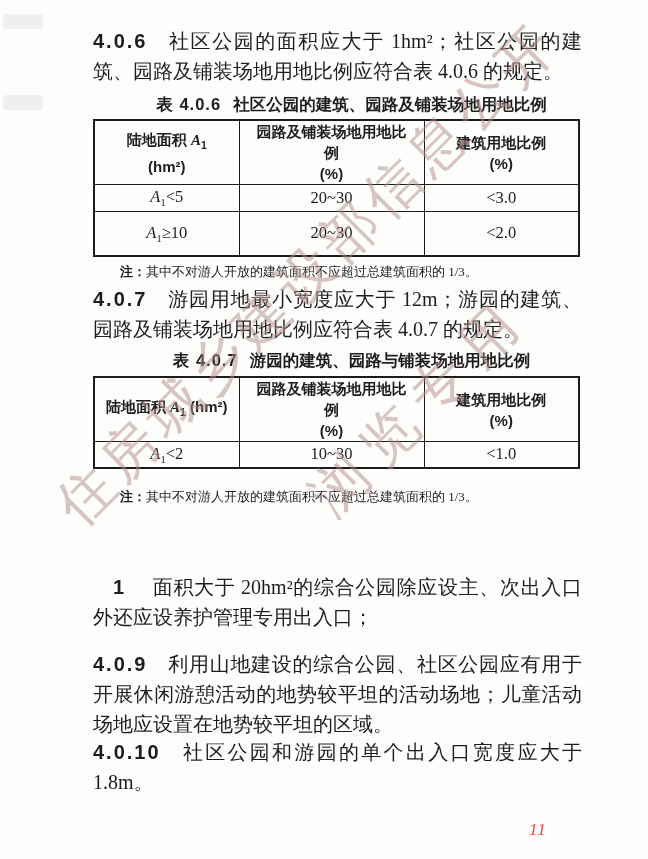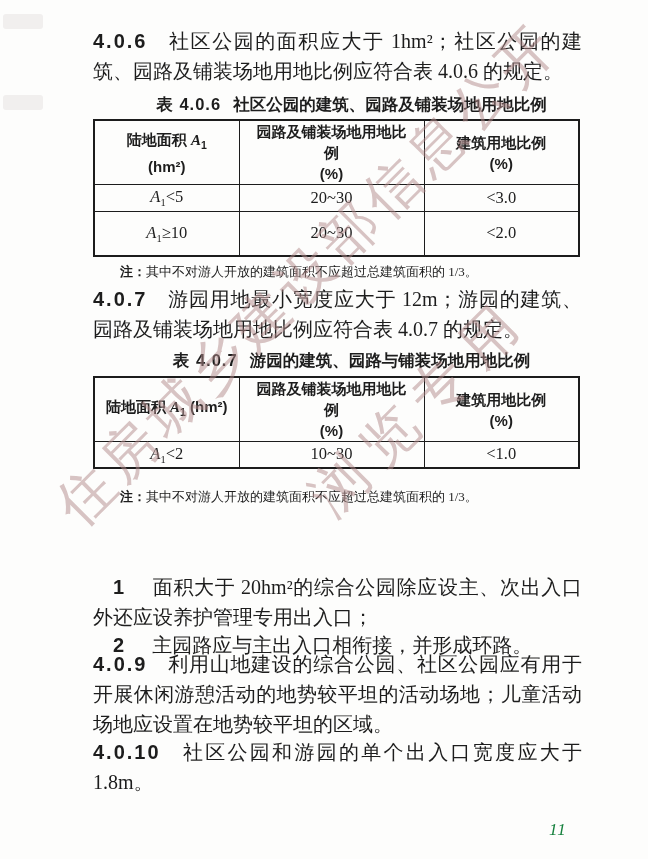--- a/index.html
+++ b/index.html
@@ -35,21 +35,21 @@
     font-family:"Liberation Sans","DejaVu Sans",sans-serif;font-weight:700;
     font-size:15px;line-height:21px;
   }
   table.std td{font-size:16.5px;margin-top:15px;}
   .var{font-style:italic;font-family:"Liberation Serif","DejaVu Serif",serif;}
   sub{font-size:10.5px;}
 
   .note{position:absolute;left:106px;width:472px;font-size:13px;line-height:20px;margin-left:14px;}
   .note .note-label{font-family:"Liberation Sans","DejaVu Sans",sans-serif;font-weight:700;}
 
-  .pageno{position:absolute;left:549px;top:820px;font-size:17px;font-style:italic;color:#15803d;letter-spacing:1px;}
+  .pageno{position:absolute;left:529px;top:820px;font-size:17px;font-style:italic;color:#ef4444;letter-spacing:1px;}
 
   .wm{
     position:absolute;white-space:nowrap;pointer-events:none;z-index:4;
     font-family:"Liberation Sans","DejaVu Sans",sans-serif;
     color:rgba(178,138,138,0.50);line-height:1;
     transform-origin:0 50%;transform:rotate(-45deg);
   }
   .wm1{left:66px;top:487px;font-size:56px;letter-spacing:6px;}
   .wm2{left:320px;top:477px;font-size:56px;letter-spacing:14px;}
 </style>
@@ -149,23 +149,20 @@
 
   <div class="note" style="top:487px">
     <span class="note-label">注：</span><span>其中不对游人开放的建筑面积不应超过总建筑面积的 1/3。</span>
   </div>
 
 
   <div class="para item" style="top:572px">
     <span class="num">1</span><span>面积大于 20hm²的综合公园除应设主、次出入口外还应设养护管理专用出入口；</span>
   </div>
 
-  <div class="para item" style="top:630px">
-    <span class="num">2</span><span>主园路应与主出入口相衔接，并形成环路。</span>
-  </div>
 
   <div class="para" style="top:649px">
     <span class="num">4.0.9</span><span>利用山地建设的综合公园、社区公园应有用于开展休闲游憩活动的地势较平坦的活动场地；儿童活动场地应设置在地势较平坦的区域。</span>
   </div>
 
   <div class="para" style="top:737px">
     <span class="num">4.0.10</span><span>社区公园和游园的单个出入口宽度应大于 1.8m。</span>
   </div>
 
   <div class="pageno">11</div>

